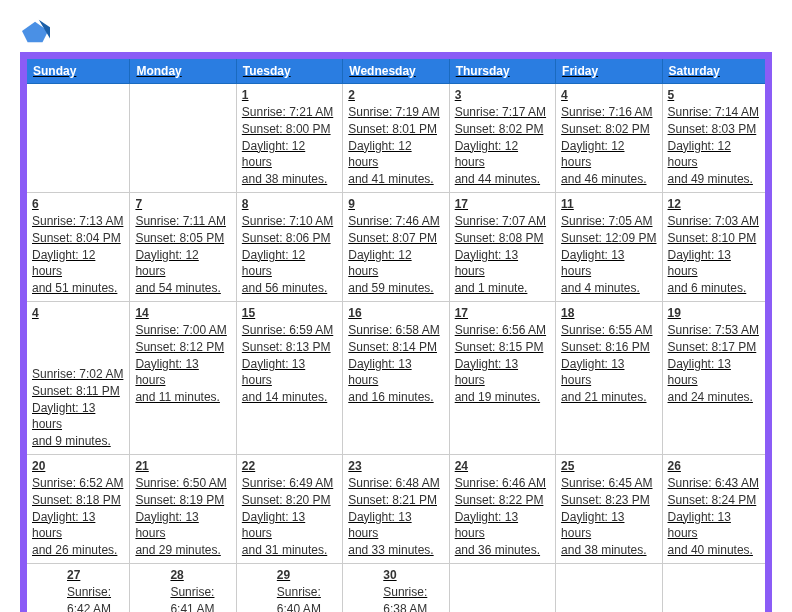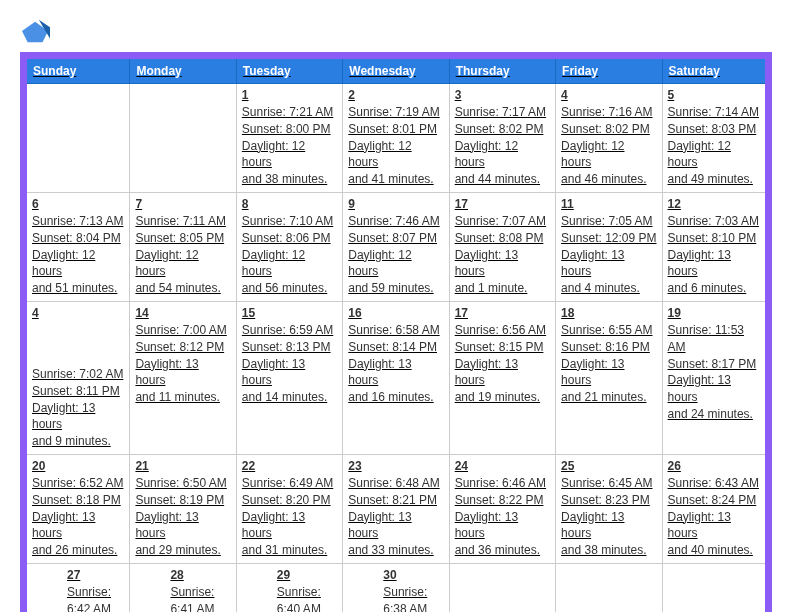--- a/index.html
+++ b/index.html
@@ -265,21 +265,21 @@
           </td>
           <td>
             <span class="day-number">18</span>
             <div class="day-info" style="white-space: pre-line;">Sunrise: 6:55 AM
 Sunset: 8:16 PM
 Daylight: 13 hours
 and 21 minutes.</div>
           </td>
           <td>
             <span class="day-number">19</span>
-            <div class="day-info" style="white-space: pre-line;">Sunrise: 11:53 AM
+            <div class="day-info" style="white-space: pre-line;">Sunrise: 7:53 AM
 Sunset: 8:17 PM
 Daylight: 13 hours
 and 24 minutes.</div>
           </td>
         </tr>
         <tr>
           <td>
             <span class="day-number">20</span>
             <div class="day-info" style="white-space: pre-line;">Sunrise: 6:52 AM
 Sunset: 8:18 PM

